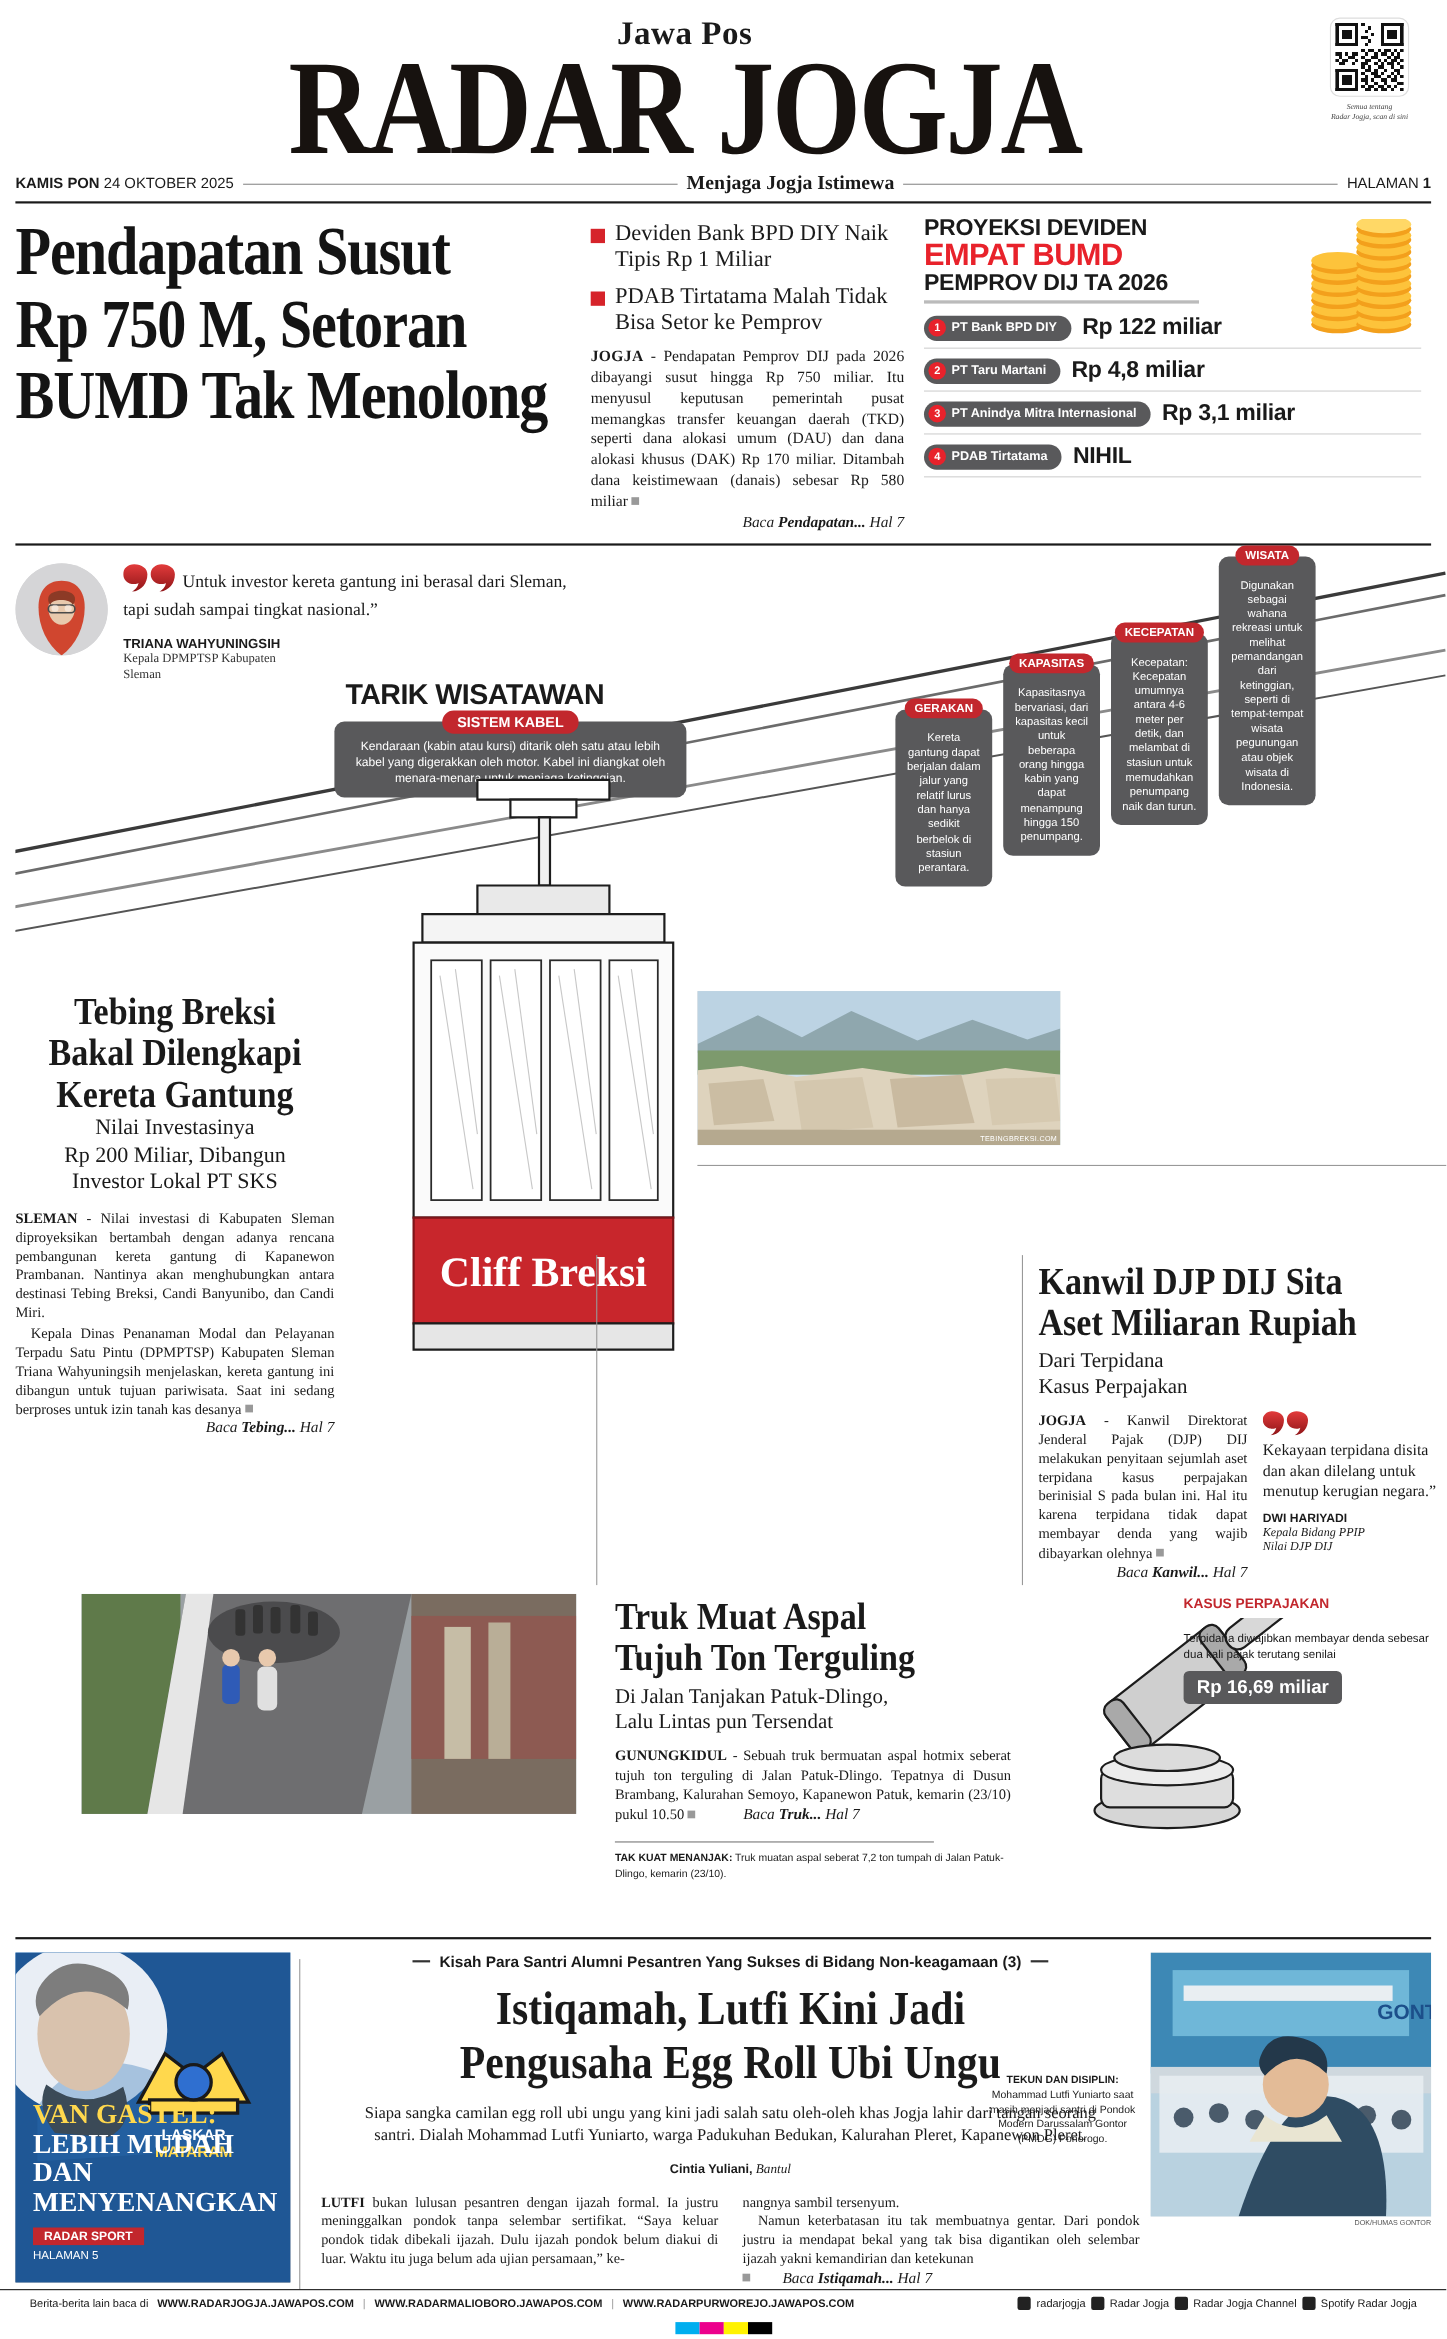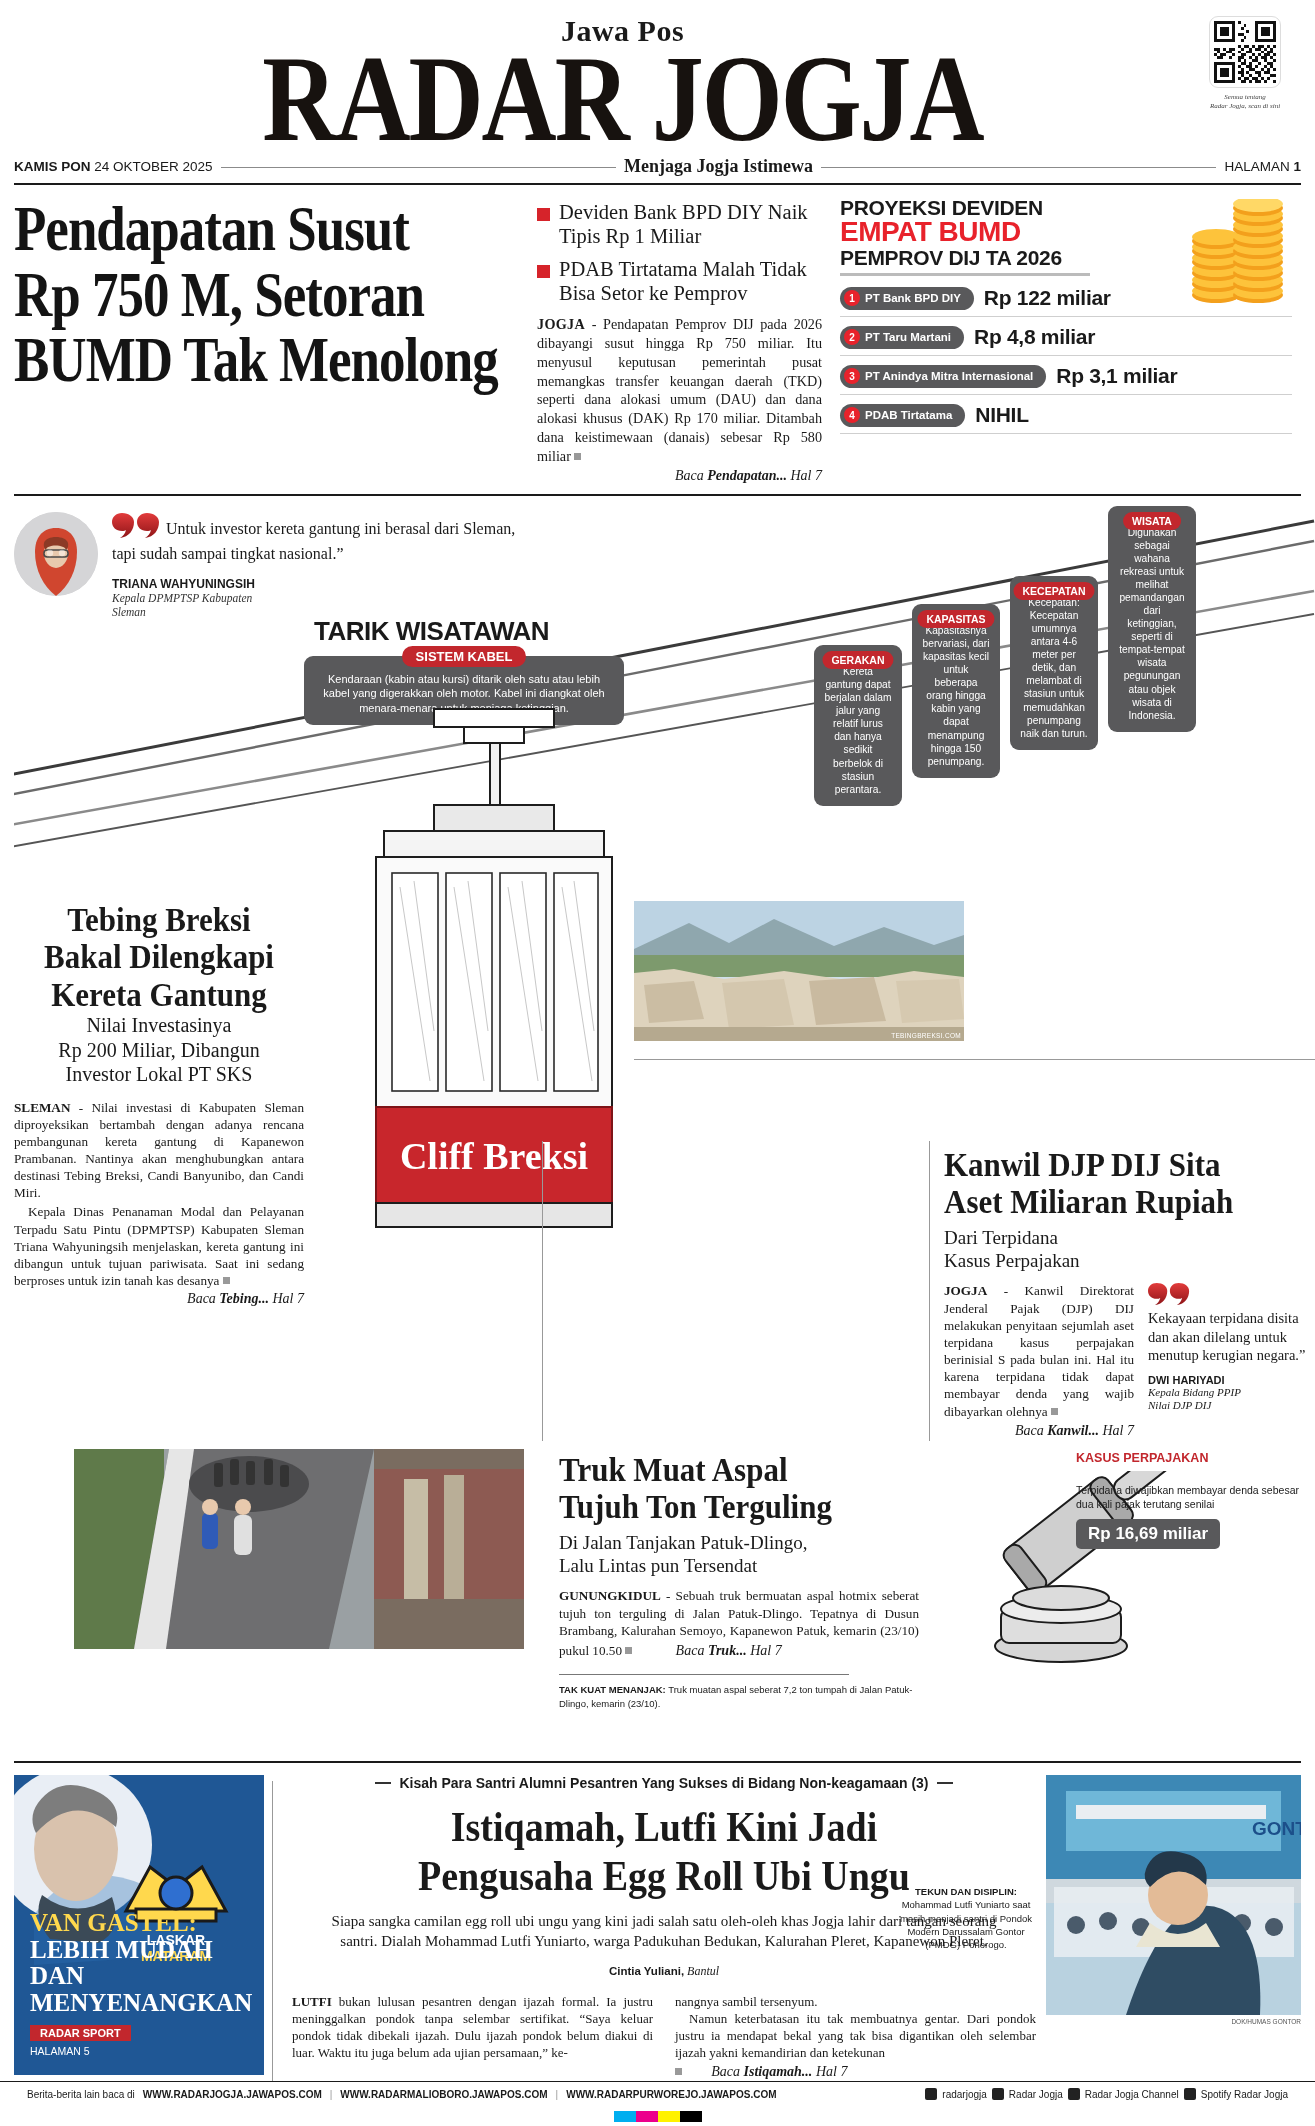--- a/index.html
+++ b/index.html
@@ -81,34 +81,34 @@
   
   .midrule { height:2px; background:#1a1a1a; margin-top:10px; }
 
   
   .zone2 { position:relative; height:395px; }
   .quote-wrap { display:flex; gap:14px; padding-top:16px; width:510px; }
   .avatar { width:84px;height:84px;border-radius:50%;background:#d5d5d7;position:relative;overflow:hidden;flex:0 0 84px;}
   .quote-txt { font-family:"Liberation Serif",serif; font-size:16px; line-height:1.3; }
   .qmarks { display:inline-block; vertical-align:-4px; margin-right:6px; }
   .q-name { font-family:"Liberation Sans",sans-serif; font-weight:bold; font-size:12px; margin-top:12px; }
-  .q-role { font-family:"Liberation Serif",serif; font-style:italic; font-size:11.5px; line-height:1.25; color:#333; }
+  .q-role { font-family:"Liberation Serif",serif; font-size:11.5px; line-height:1.25; color:#333; }
 
   .tarik { position:absolute; left:300px; top:120px;
     font-family:"Liberation Sans",sans-serif; font-weight:bold; font-size:26px; letter-spacing:-.5px;}
 
   .kabel-box { position:absolute; left:290px; top:150px; width:320px; }
   .tag { background:#c2272d; color:#fff; font-family:"Liberation Sans",sans-serif;
          font-weight:bold; font-size:13px; border-radius:11px; padding:3px 14px; display:inline-block; }
   .grey-card { background:#59595b; color:#fff; border-radius:9px; padding:16px 10px 10px;
      font-family:"Liberation Sans",sans-serif; font-size:11px; line-height:1.3; text-align:center; }
 
   .info-cards { position:absolute; left:800px; top:0; display:flex; align-items:flex-end; gap:10px; }
   .icard { width:88px; position:relative; }
-  .icard .tag { position:absolute; left:50%; transform:translateX(-50%); top:16px; white-space:nowrap; font-size:10.5px; padding:3px 9px; z-index:2;}
+  .icard .tag { position:absolute; left:50%; transform:translateX(-50%); top:0; white-space:nowrap; font-size:10.5px; padding:3px 9px; z-index:2;}
   .icard .grey-card { padding-top:20px; font-size:10.2px; line-height:1.28; }
 
   
   .zone3 { position:relative; height:560px; }
   .col-left { position:absolute; left:0; top:10px; width:290px; }
   .t-head { font-family:"Liberation Serif",serif; font-weight:bold; font-size:31px; line-height:1.08;
             text-align:center; transform:scaleY(1.12); transform-origin:top center; }
   .t-sub { font-family:"Liberation Serif",serif; font-size:20px; line-height:1.22; text-align:center; margin-top:12px; }
   .t-body { font-family:"Liberation Serif",serif; font-size:13.2px; line-height:1.3; text-align:justify; margin-top:12px; }
   .t-body b.dl { font-weight:bold; }

